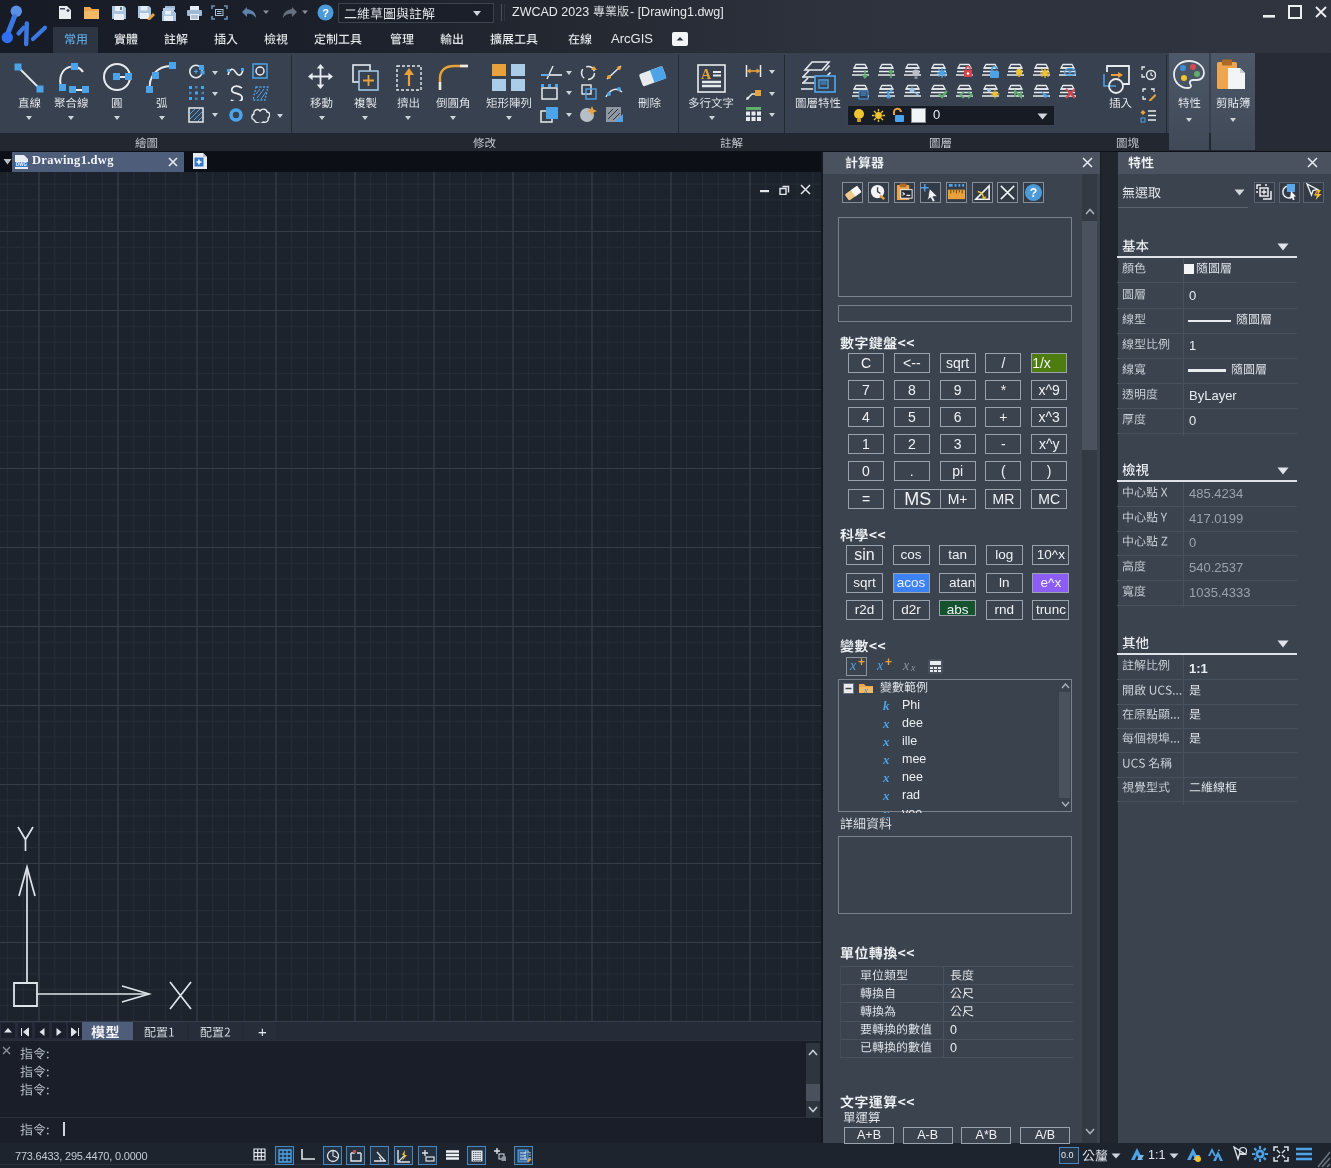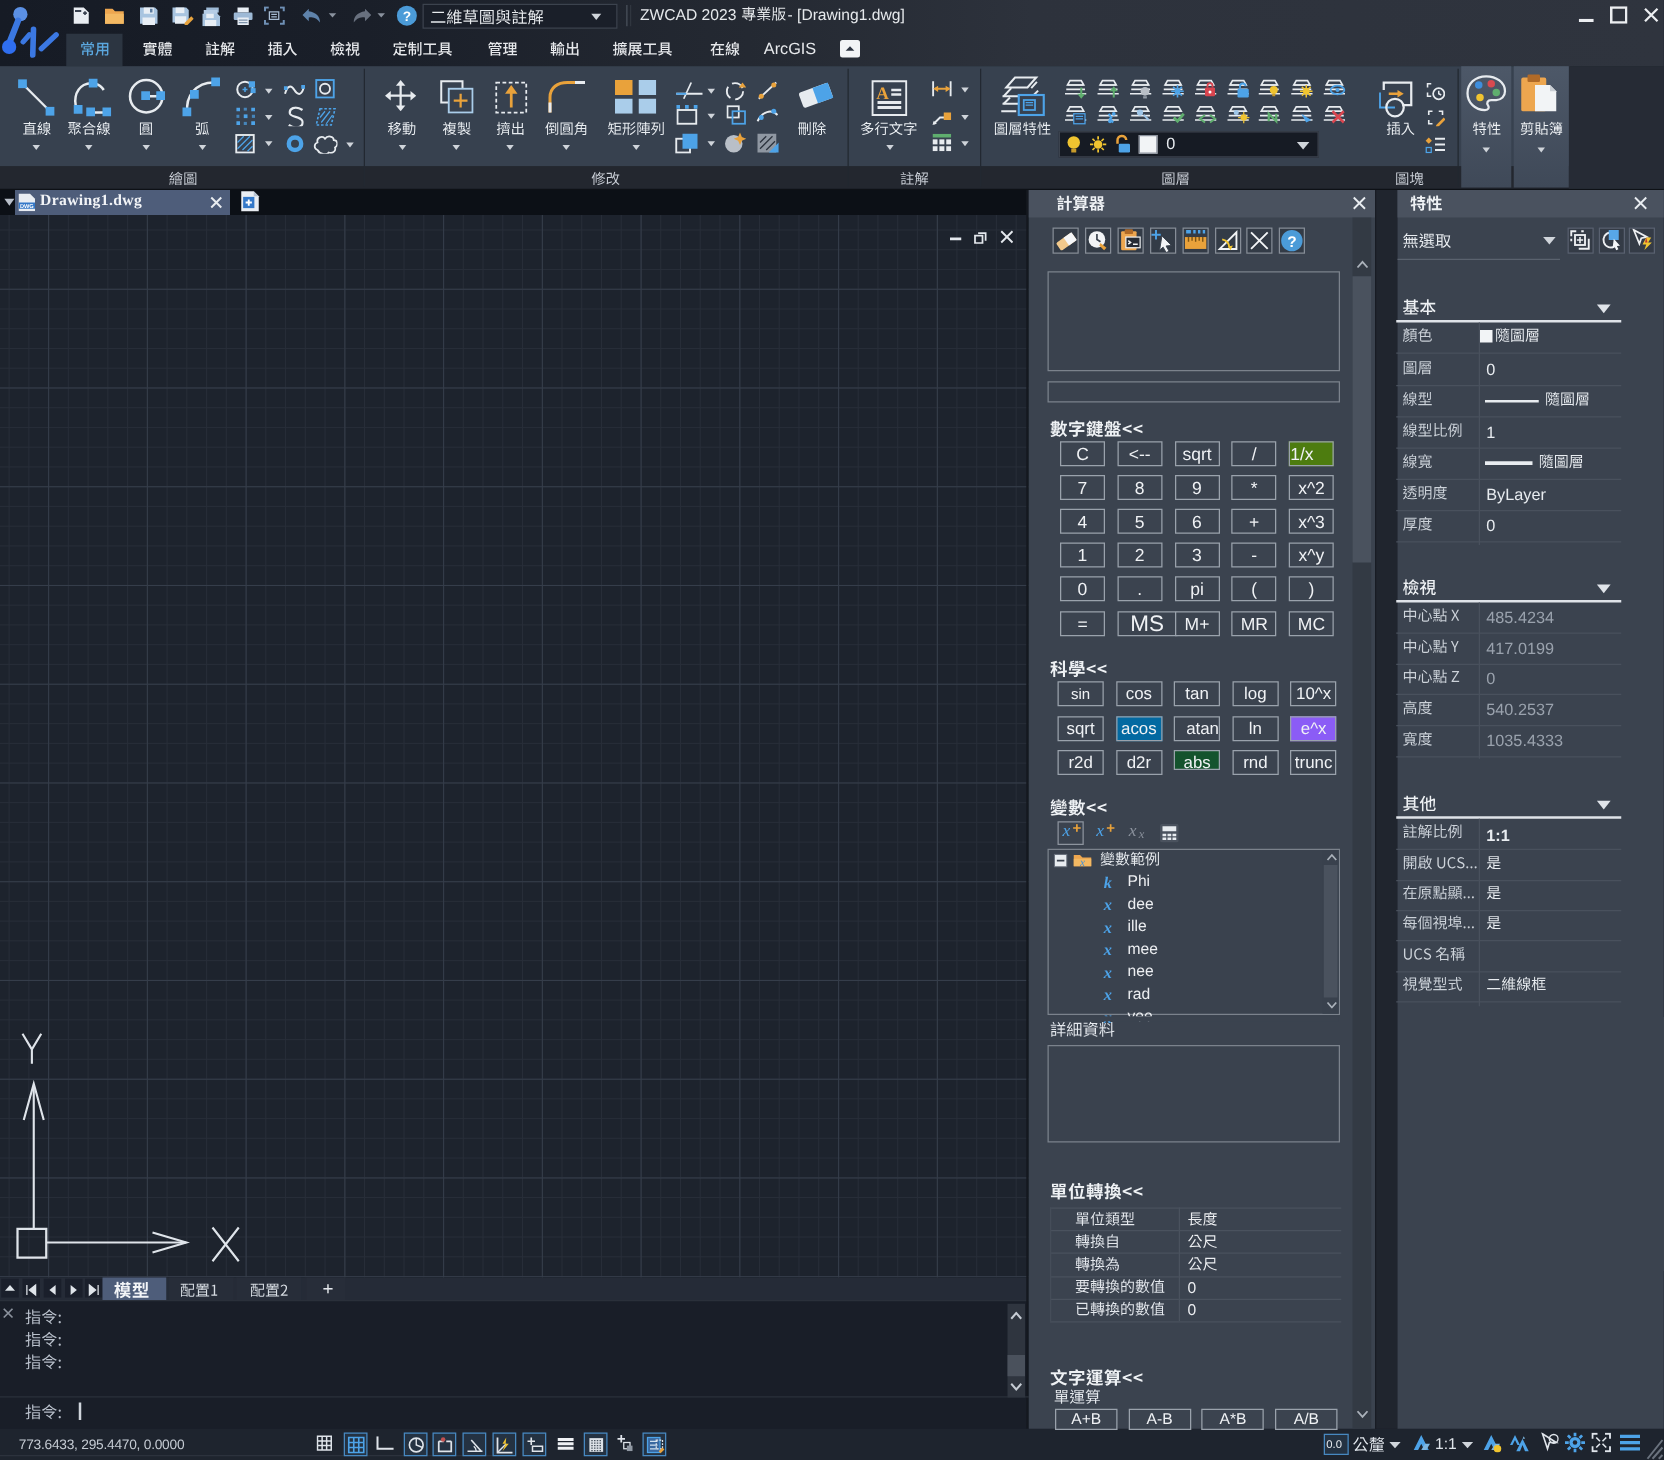--- a/index.html
+++ b/index.html
@@ -1033,21 +1033,21 @@
     </svg>
 <div style="left:848.0px;top:353.0px;width:36px;height:20px;background:#3b434f;border:1px solid #9aa2ac;color:#f0f2f5;position:absolute;font-size:14px;text-align:center;line-height:18px">C</div>
 <div style="left:893.8px;top:353.0px;width:36px;height:20px;background:#3b434f;border:1px solid #9aa2ac;color:#f0f2f5;position:absolute;font-size:14px;text-align:center;line-height:18px">&lt;--</div>
 <div style="left:939.6px;top:353.0px;width:36px;height:20px;background:#3b434f;border:1px solid #9aa2ac;color:#f0f2f5;position:absolute;font-size:14px;text-align:center;line-height:18px">sqrt</div>
 <div style="left:985.4px;top:353.0px;width:36px;height:20px;background:#3b434f;border:1px solid #9aa2ac;color:#f0f2f5;position:absolute;font-size:14px;text-align:center;line-height:18px">/</div>
 <div style="left:1031.2px;top:353.0px;width:36px;height:20px;background:#4d7c0f;border:1px solid #9aa2ac;color:#f0f2f5;position:absolute;font-size:14px;line-height:18px">1/x</div>
 <div style="left:848.0px;top:380.1px;width:36px;height:20px;background:#3b434f;border:1px solid #9aa2ac;color:#f0f2f5;position:absolute;font-size:14px;text-align:center;line-height:18px">7</div>
 <div style="left:893.8px;top:380.1px;width:36px;height:20px;background:#3b434f;border:1px solid #9aa2ac;color:#f0f2f5;position:absolute;font-size:14px;text-align:center;line-height:18px">8</div>
 <div style="left:939.6px;top:380.1px;width:36px;height:20px;background:#3b434f;border:1px solid #9aa2ac;color:#f0f2f5;position:absolute;font-size:14px;text-align:center;line-height:18px">9</div>
 <div style="left:985.4px;top:380.1px;width:36px;height:20px;background:#3b434f;border:1px solid #9aa2ac;color:#f0f2f5;position:absolute;font-size:14px;text-align:center;line-height:18px">*</div>
-<div style="left:1031.2px;top:380.1px;width:36px;height:20px;background:#3b434f;border:1px solid #9aa2ac;color:#f0f2f5;position:absolute;font-size:14px;text-align:center;line-height:18px">x^2</div>
+<div style="left:1031.2px;top:380.1px;width:36px;height:20px;background:#3b434f;border:1px solid #9aa2ac;color:#f0f2f5;position:absolute;font-size:14px;text-align:center;line-height:18px">x^9</div>
 <div style="left:848.0px;top:407.2px;width:36px;height:20px;background:#3b434f;border:1px solid #9aa2ac;color:#f0f2f5;position:absolute;font-size:14px;text-align:center;line-height:18px">4</div>
 <div style="left:893.8px;top:407.2px;width:36px;height:20px;background:#3b434f;border:1px solid #9aa2ac;color:#f0f2f5;position:absolute;font-size:14px;text-align:center;line-height:18px">5</div>
 <div style="left:939.6px;top:407.2px;width:36px;height:20px;background:#3b434f;border:1px solid #9aa2ac;color:#f0f2f5;position:absolute;font-size:14px;text-align:center;line-height:18px">6</div>
 <div style="left:985.4px;top:407.2px;width:36px;height:20px;background:#3b434f;border:1px solid #9aa2ac;color:#f0f2f5;position:absolute;font-size:14px;text-align:center;line-height:18px">+</div>
 <div style="left:1031.2px;top:407.2px;width:36px;height:20px;background:#3b434f;border:1px solid #9aa2ac;color:#f0f2f5;position:absolute;font-size:14px;text-align:center;line-height:18px">x^3</div>
 <div style="left:848.0px;top:434.3px;width:36px;height:20px;background:#3b434f;border:1px solid #9aa2ac;color:#f0f2f5;position:absolute;font-size:14px;text-align:center;line-height:18px">1</div>
 <div style="left:893.8px;top:434.3px;width:36px;height:20px;background:#3b434f;border:1px solid #9aa2ac;color:#f0f2f5;position:absolute;font-size:14px;text-align:center;line-height:18px">2</div>
 <div style="left:939.6px;top:434.3px;width:36px;height:20px;background:#3b434f;border:1px solid #9aa2ac;color:#f0f2f5;position:absolute;font-size:14px;text-align:center;line-height:18px">3</div>
 <div style="left:985.4px;top:434.3px;width:36px;height:20px;background:#3b434f;border:1px solid #9aa2ac;color:#f0f2f5;position:absolute;font-size:14px;text-align:center;line-height:18px">-</div>
 <div style="left:1031.2px;top:434.3px;width:36px;height:20px;background:#3b434f;border:1px solid #9aa2ac;color:#f0f2f5;position:absolute;font-size:14px;text-align:center;line-height:18px">x^y</div>
@@ -1060,27 +1060,27 @@
 <div style="left:893.8px;top:488.5px;width:48px;height:20px;background:#3b434f;border:1px solid #9aa2ac;color:#f0f2f5;position:absolute;font-size:18px;text-align:center;line-height:18px">MS</div>
 <div style="left:939.6px;top:488.5px;width:36px;height:20px;background:#3b434f;border:1px solid #9aa2ac;color:#f0f2f5;position:absolute;font-size:14px;text-align:center;line-height:18px">M+</div>
 <div style="left:985.4px;top:488.5px;width:36px;height:20px;background:#3b434f;border:1px solid #9aa2ac;color:#f0f2f5;position:absolute;font-size:14px;text-align:center;line-height:18px">MR</div>
 <div style="left:1031.2px;top:488.5px;width:36px;height:20px;background:#3b434f;border:1px solid #9aa2ac;color:#f0f2f5;position:absolute;font-size:14px;text-align:center;line-height:18px">MC</div>
 <svg style="position:absolute;left:840.0px;top:528.0px;" width="46.1" height="14.0" viewBox="0 0 3294 1000" fill="#eef1f4">
       <use href="#g700_79d1" x="0"></use>
       <use href="#g700_5b78" x="1029"></use>
       <use href="#g700_3c" x="2057"></use>
       <use href="#g700_3c" x="2676"></use>
     </svg>
-<div style="left:846.0px;top:545.0px;width:37px;height:20px;background:#3b434f;border:1px solid #9aa2ac;color:#f0f2f5;position:absolute;font-size:12px;text-align:center;line-height:18px">sin</div>
+<div style="left:846.0px;top:545.0px;width:37px;height:20px;background:#3b434f;border:1px solid #9aa2ac;color:#f0f2f5;position:absolute;font-size:16px;text-align:center;line-height:18px">sin</div>
 <div style="left:892.6px;top:545.0px;width:37px;height:20px;background:#3b434f;border:1px solid #9aa2ac;color:#f0f2f5;position:absolute;font-size:13.5px;text-align:center;line-height:18px">cos</div>
 <div style="left:939.2px;top:545.0px;width:37px;height:20px;background:#3b434f;border:1px solid #9aa2ac;color:#f0f2f5;position:absolute;font-size:13.5px;text-align:center;line-height:18px">tan</div>
 <div style="left:985.8px;top:545.0px;width:37px;height:20px;background:#3b434f;border:1px solid #9aa2ac;color:#f0f2f5;position:absolute;font-size:13.5px;text-align:center;line-height:18px">log</div>
 <div style="left:1032.4px;top:545.0px;width:37px;height:20px;background:#3b434f;border:1px solid #9aa2ac;color:#f0f2f5;position:absolute;font-size:13.5px;text-align:center;line-height:18px">10^x</div>
 <div style="left:846.0px;top:572.6px;width:37px;height:20px;background:#3b434f;border:1px solid #9aa2ac;color:#f0f2f5;position:absolute;font-size:13.5px;text-align:center;line-height:18px">sqrt</div>
-<div style="left:892.6px;top:572.6px;width:37px;height:20px;background:#0369a1;border:1px solid #9aa2ac;color:#f0f2f5;position:absolute;font-size:13.5px;text-align:center;line-height:18px">acos</div>
+<div style="left:892.6px;top:572.6px;width:37px;height:20px;background:#3b82f6;border:1px solid #9aa2ac;color:#f0f2f5;position:absolute;font-size:13.5px;text-align:center;line-height:18px">acos</div>
 <div style="left:939.2px;top:572.6px;width:37px;height:20px;background:#3b434f;border:1px solid #9aa2ac;color:#f0f2f5;position:absolute;font-size:13.5px;text-align:right;line-height:18px">atan</div>
 <div style="left:985.8px;top:572.6px;width:37px;height:20px;background:#3b434f;border:1px solid #9aa2ac;color:#f0f2f5;position:absolute;font-size:13.5px;text-align:center;line-height:18px">ln</div>
 <div style="left:1032.4px;top:572.6px;width:37px;height:20px;background:#8b5cf6;border:1px solid #9aa2ac;color:#f0f2f5;position:absolute;font-size:13.5px;text-align:center;line-height:18px">e^x</div>
 <div style="left:846.0px;top:600.2px;width:37px;height:20px;background:#3b434f;border:1px solid #9aa2ac;color:#f0f2f5;position:absolute;font-size:13.5px;text-align:center;line-height:18px">r2d</div>
 <div style="left:892.6px;top:600.2px;width:37px;height:20px;background:#3b434f;border:1px solid #9aa2ac;color:#f0f2f5;position:absolute;font-size:13.5px;text-align:center;line-height:18px">d2r</div>
 <div style="left:939.2px;top:600.2px;width:37px;height:16px;background:#14532d;border:1px solid #9aa2ac;color:#f0f2f5;position:absolute;font-size:13.5px;text-align:center;line-height:18px">abs</div>
 <div style="left:985.8px;top:600.2px;width:37px;height:20px;background:#3b434f;border:1px solid #9aa2ac;color:#f0f2f5;position:absolute;font-size:13.5px;text-align:center;line-height:18px">rnd</div>
 <div style="left:1032.4px;top:600.2px;width:37px;height:20px;background:#3b434f;border:1px solid #9aa2ac;color:#f0f2f5;position:absolute;font-size:13.5px;text-align:center;line-height:18px">trunc</div>
 <svg style="position:absolute;left:840.0px;top:639.0px;" width="46.1" height="14.0" viewBox="0 0 3294 1000" fill="#eef1f4">
       <use href="#g700_8b8a" x="0"></use>

